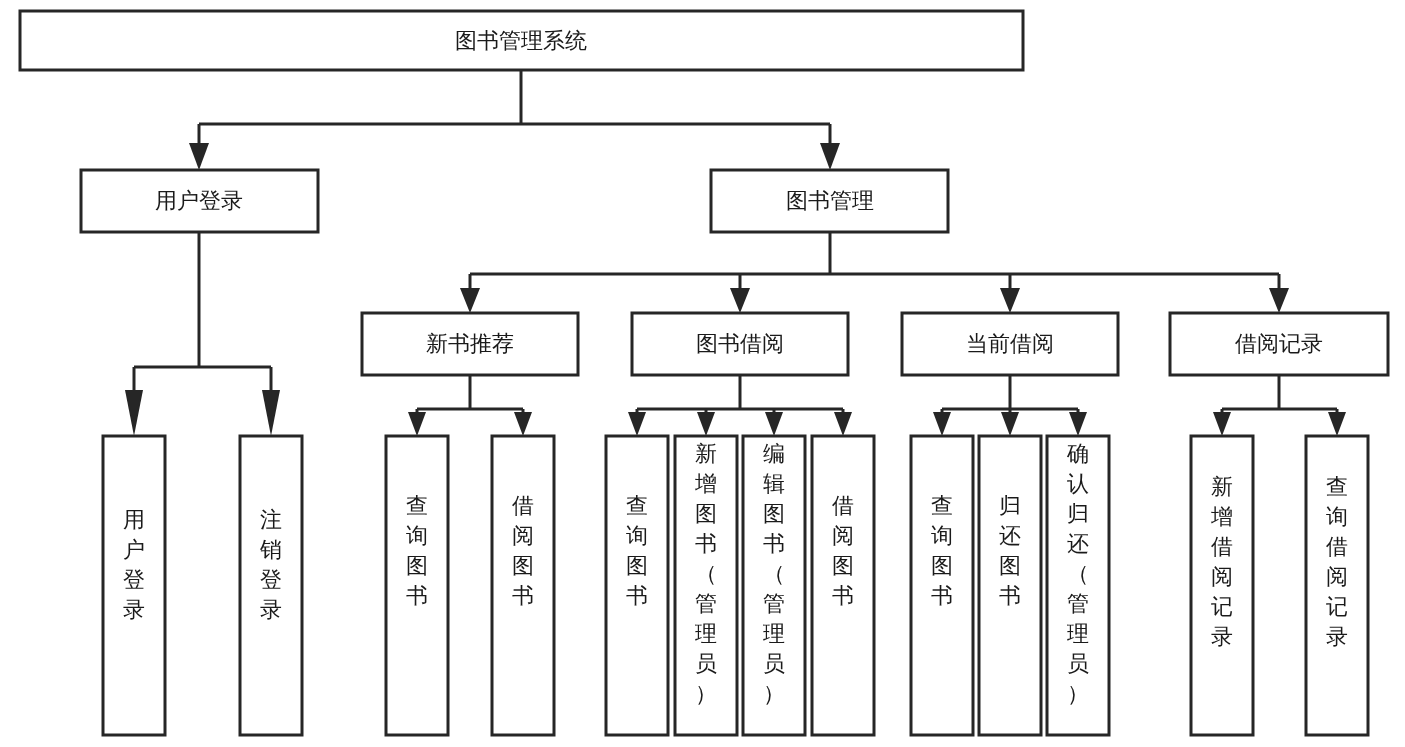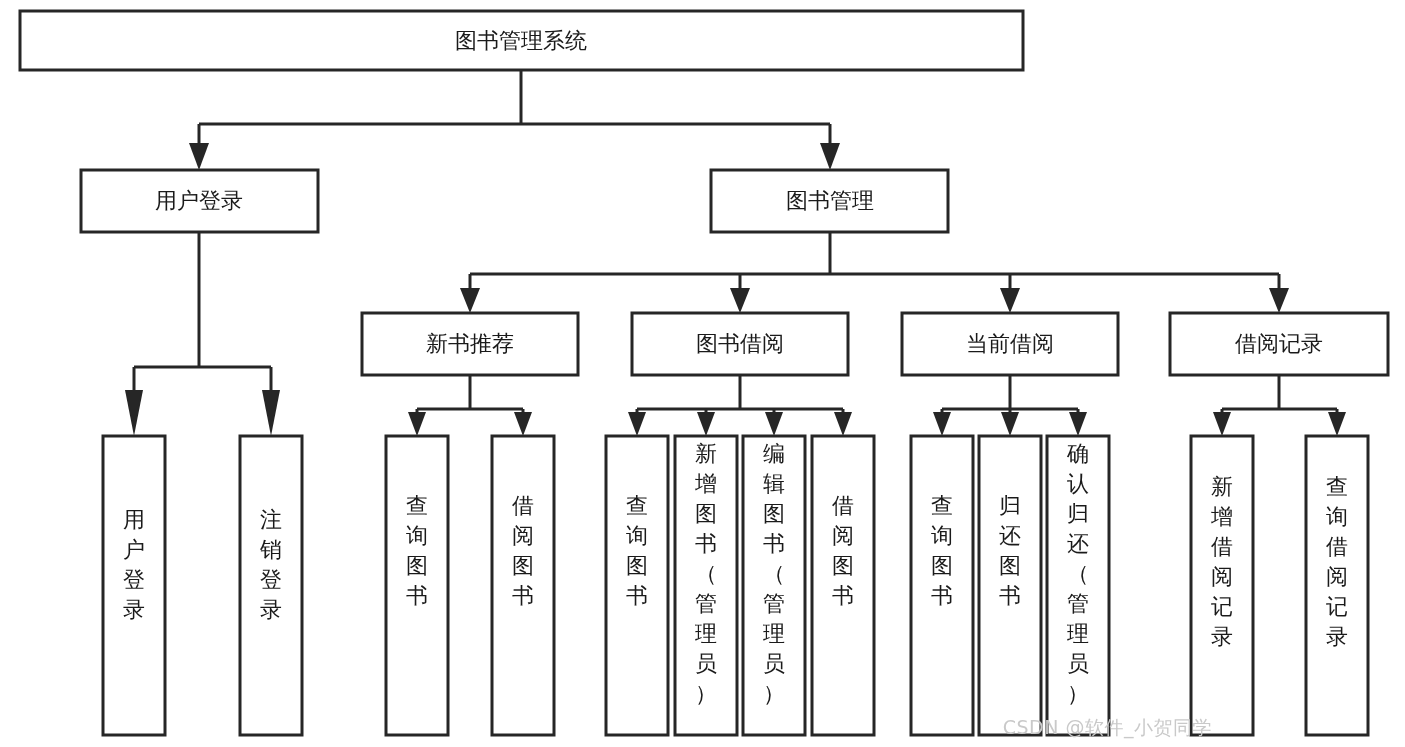--- a/index.html
+++ b/index.html
@@ -239,15 +239,14 @@
       <text class="leaf-label" x="1222" y="494"><tspan x="1222" y="494">新</tspan><tspan x="1222" y="524">增</tspan><tspan x="1222" y="554">借</tspan><tspan x="1222" y="584">阅</tspan><tspan x="1222" y="614">记</tspan><tspan x="1222" y="644">录</tspan></text>
     </g>
 
     <g>
       <rect class="node-box" x="1306" y="436" width="62" height="299"></rect>
       <text class="leaf-label" x="1337" y="494"><tspan x="1337" y="494">查</tspan><tspan x="1337" y="524">询</tspan><tspan x="1337" y="554">借</tspan><tspan x="1337" y="584">阅</tspan><tspan x="1337" y="614">记</tspan><tspan x="1337" y="644">录</tspan></text>
     </g>
 
   </svg>
 
-  <div class="watermark-text">CSDN @软件_小贺同学</div>
 
 </div>
 
 </body></html>

